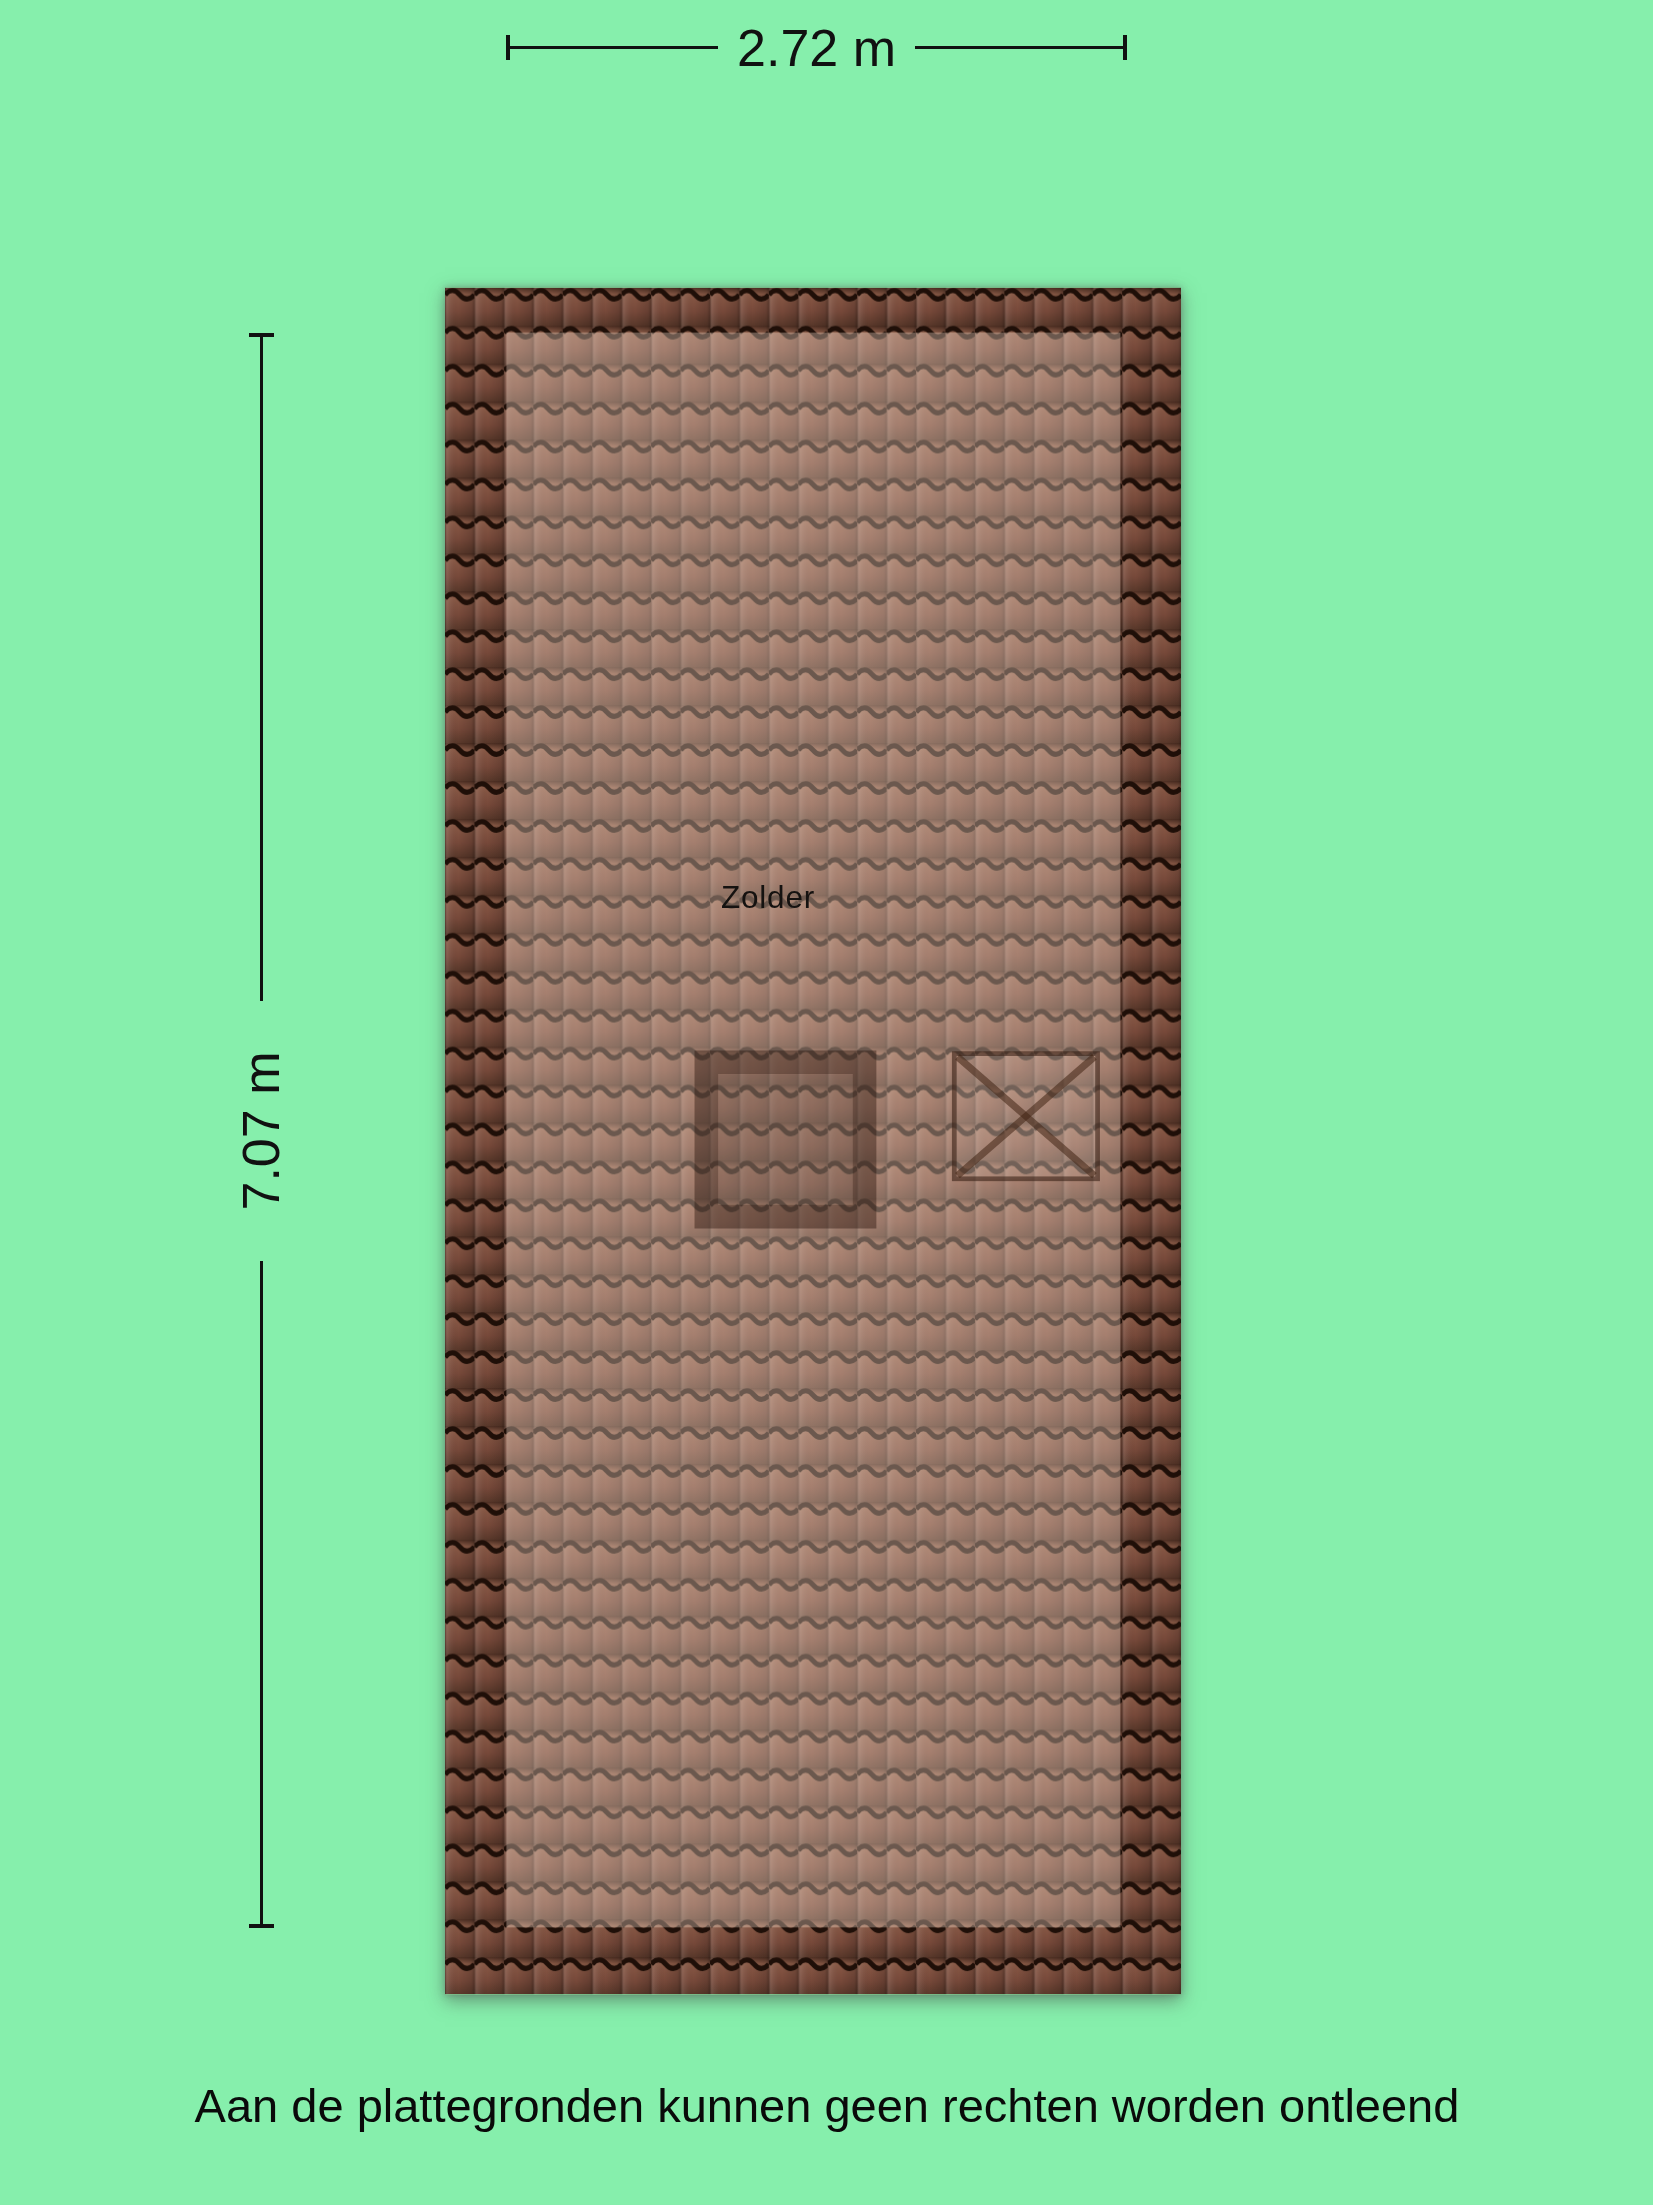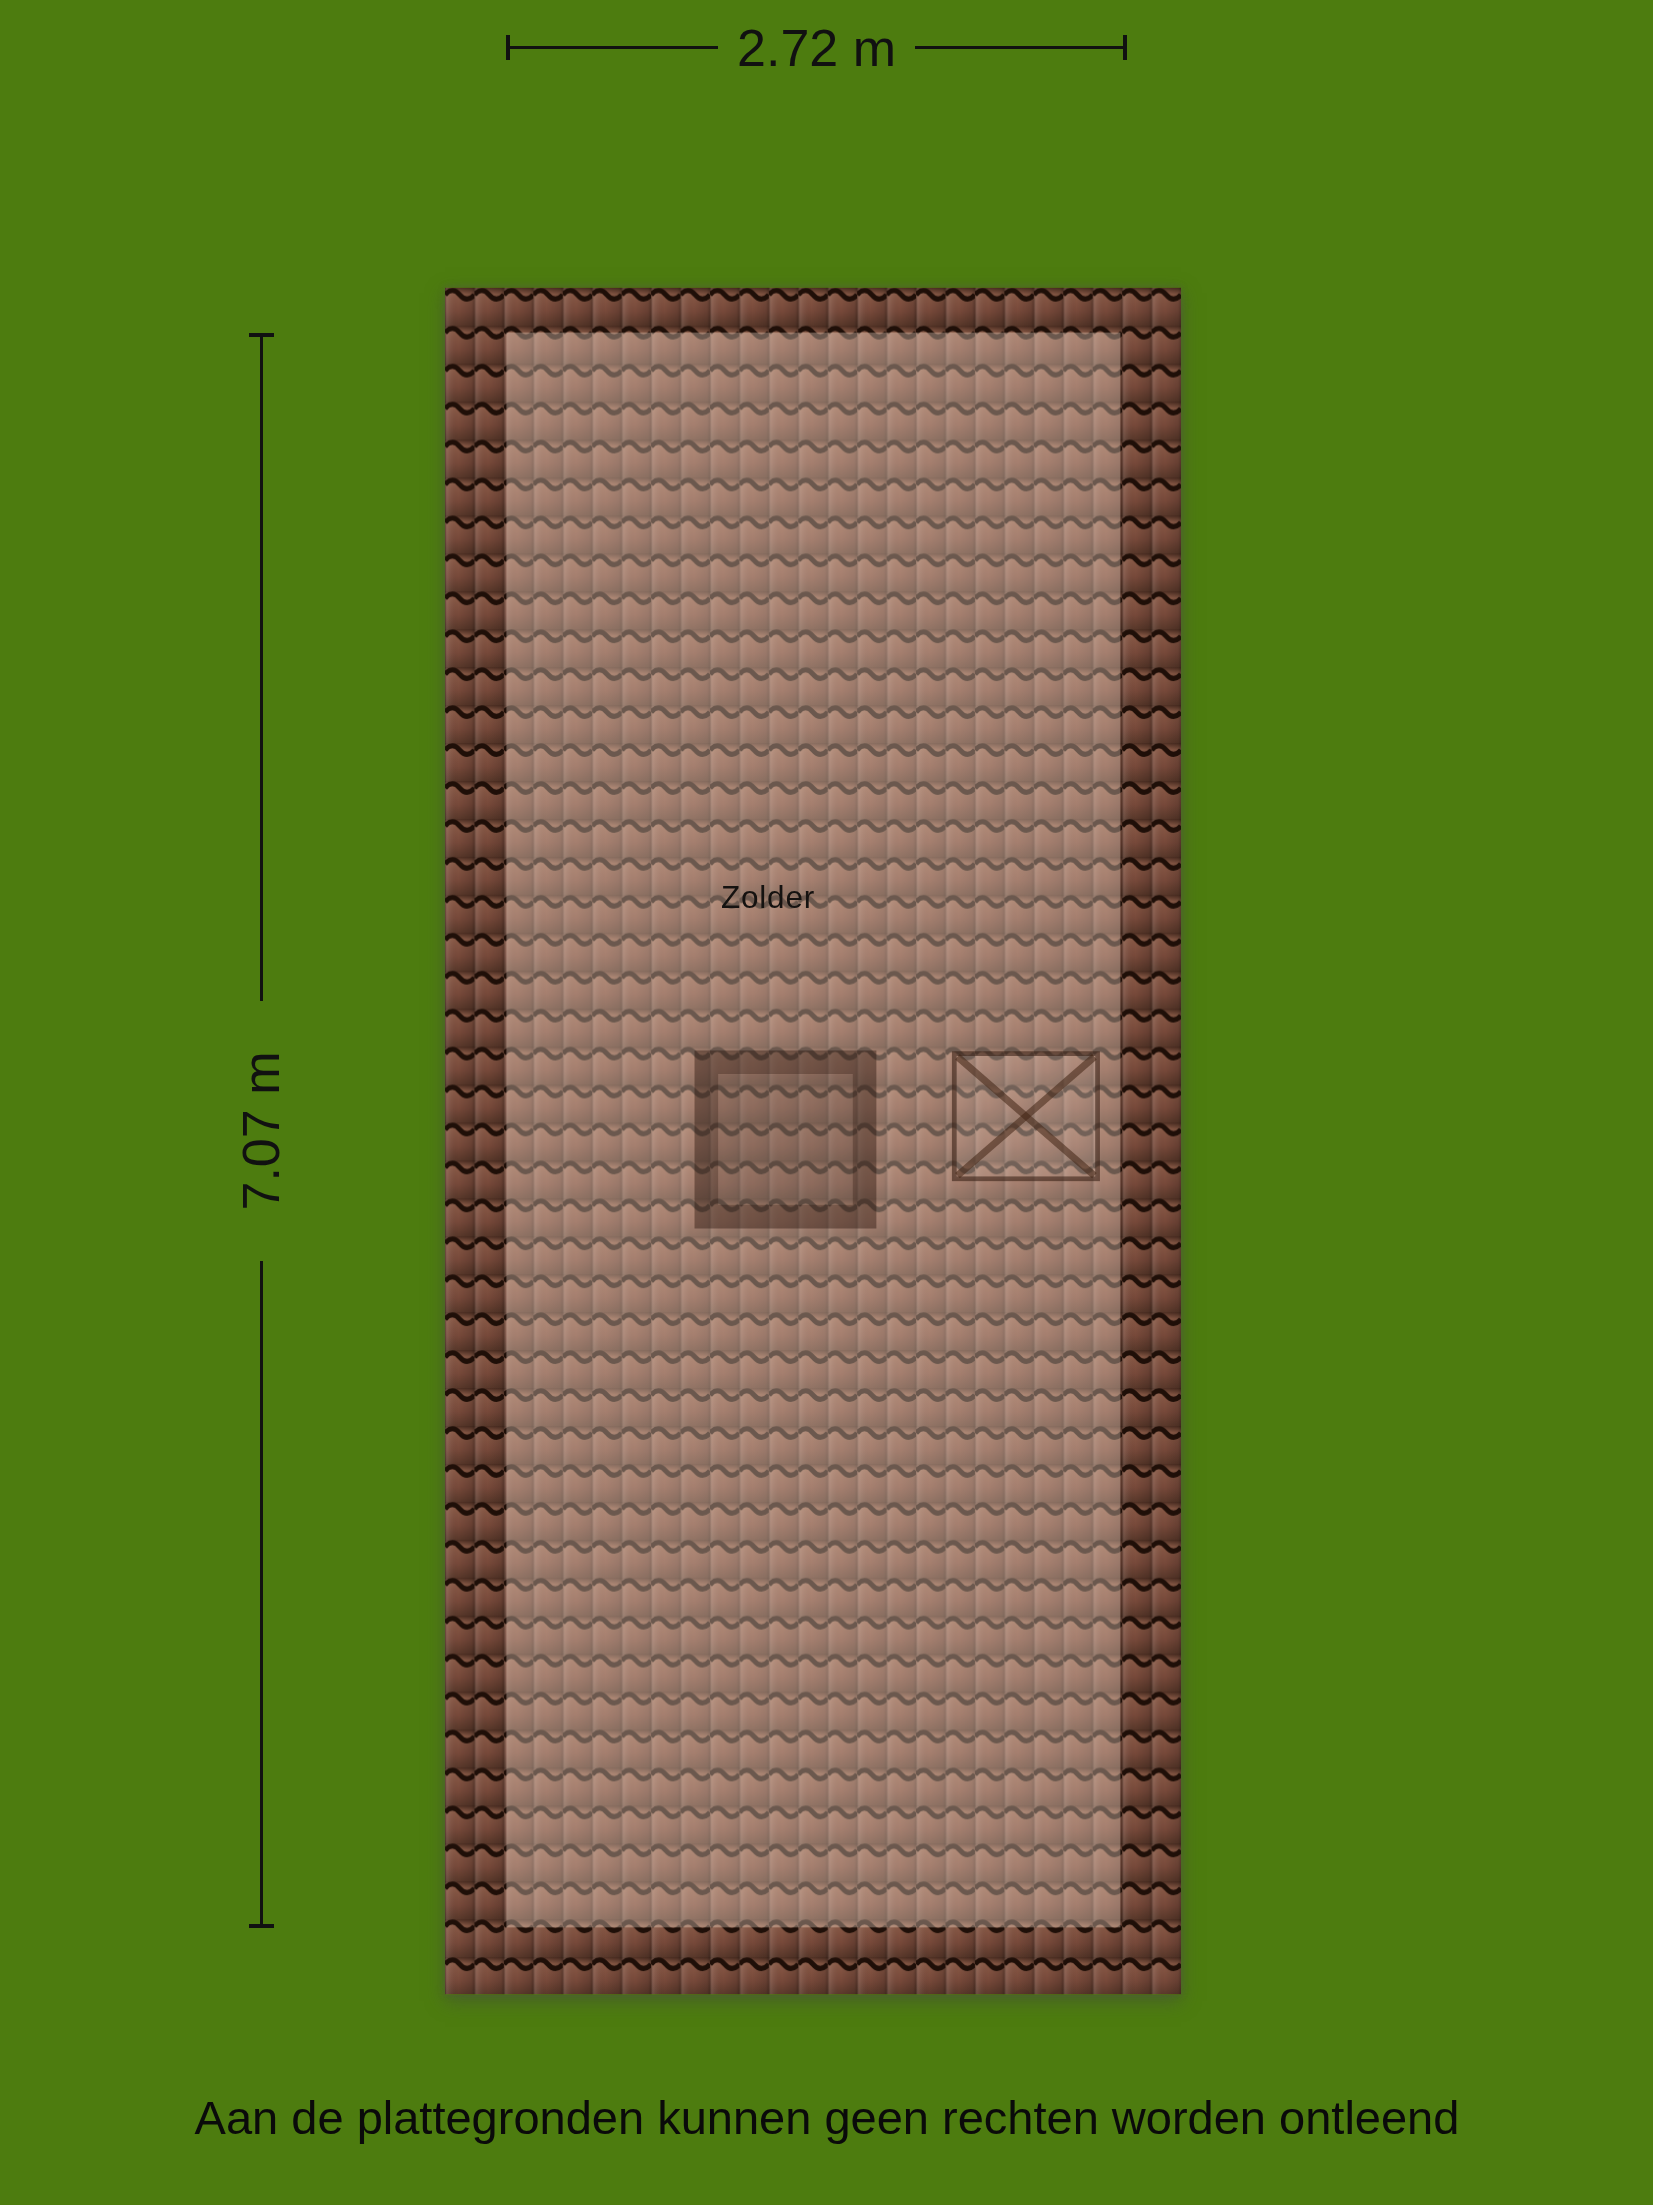--- a/index.html
+++ b/index.html
@@ -4,21 +4,21 @@
 <style>
   html, body { margin: 0; padding: 0; background: #ffffff; }
   body {
     font-family: "Liberation Sans", sans-serif;
     color: #111111;
   }
   .canvas {
     position: relative;
     width: 1654px;
     height: 2205px;
-    background: #4d7c0f;
+    background: #86efac;
     overflow: hidden;
   }
 
   
   .roof {
     position: absolute;
     left: 445px;
     top: 287px;
     width: 736px;
     height: 1708px;
@@ -86,21 +86,20 @@
   
   .footer {
     position: absolute;
     left: 0;
     top: 2081px;
     width: 1654px;
     text-align: center;
     font-size: 47px;
     line-height: 50px;
     color: #0a0a0a;
-    margin-top: 12px;
   }
 </style>
 </head>
 <body>
 
 <div class="canvas">
 
   <div class="dim-top">
     <div class="tick"></div>
     <div class="line"></div>

